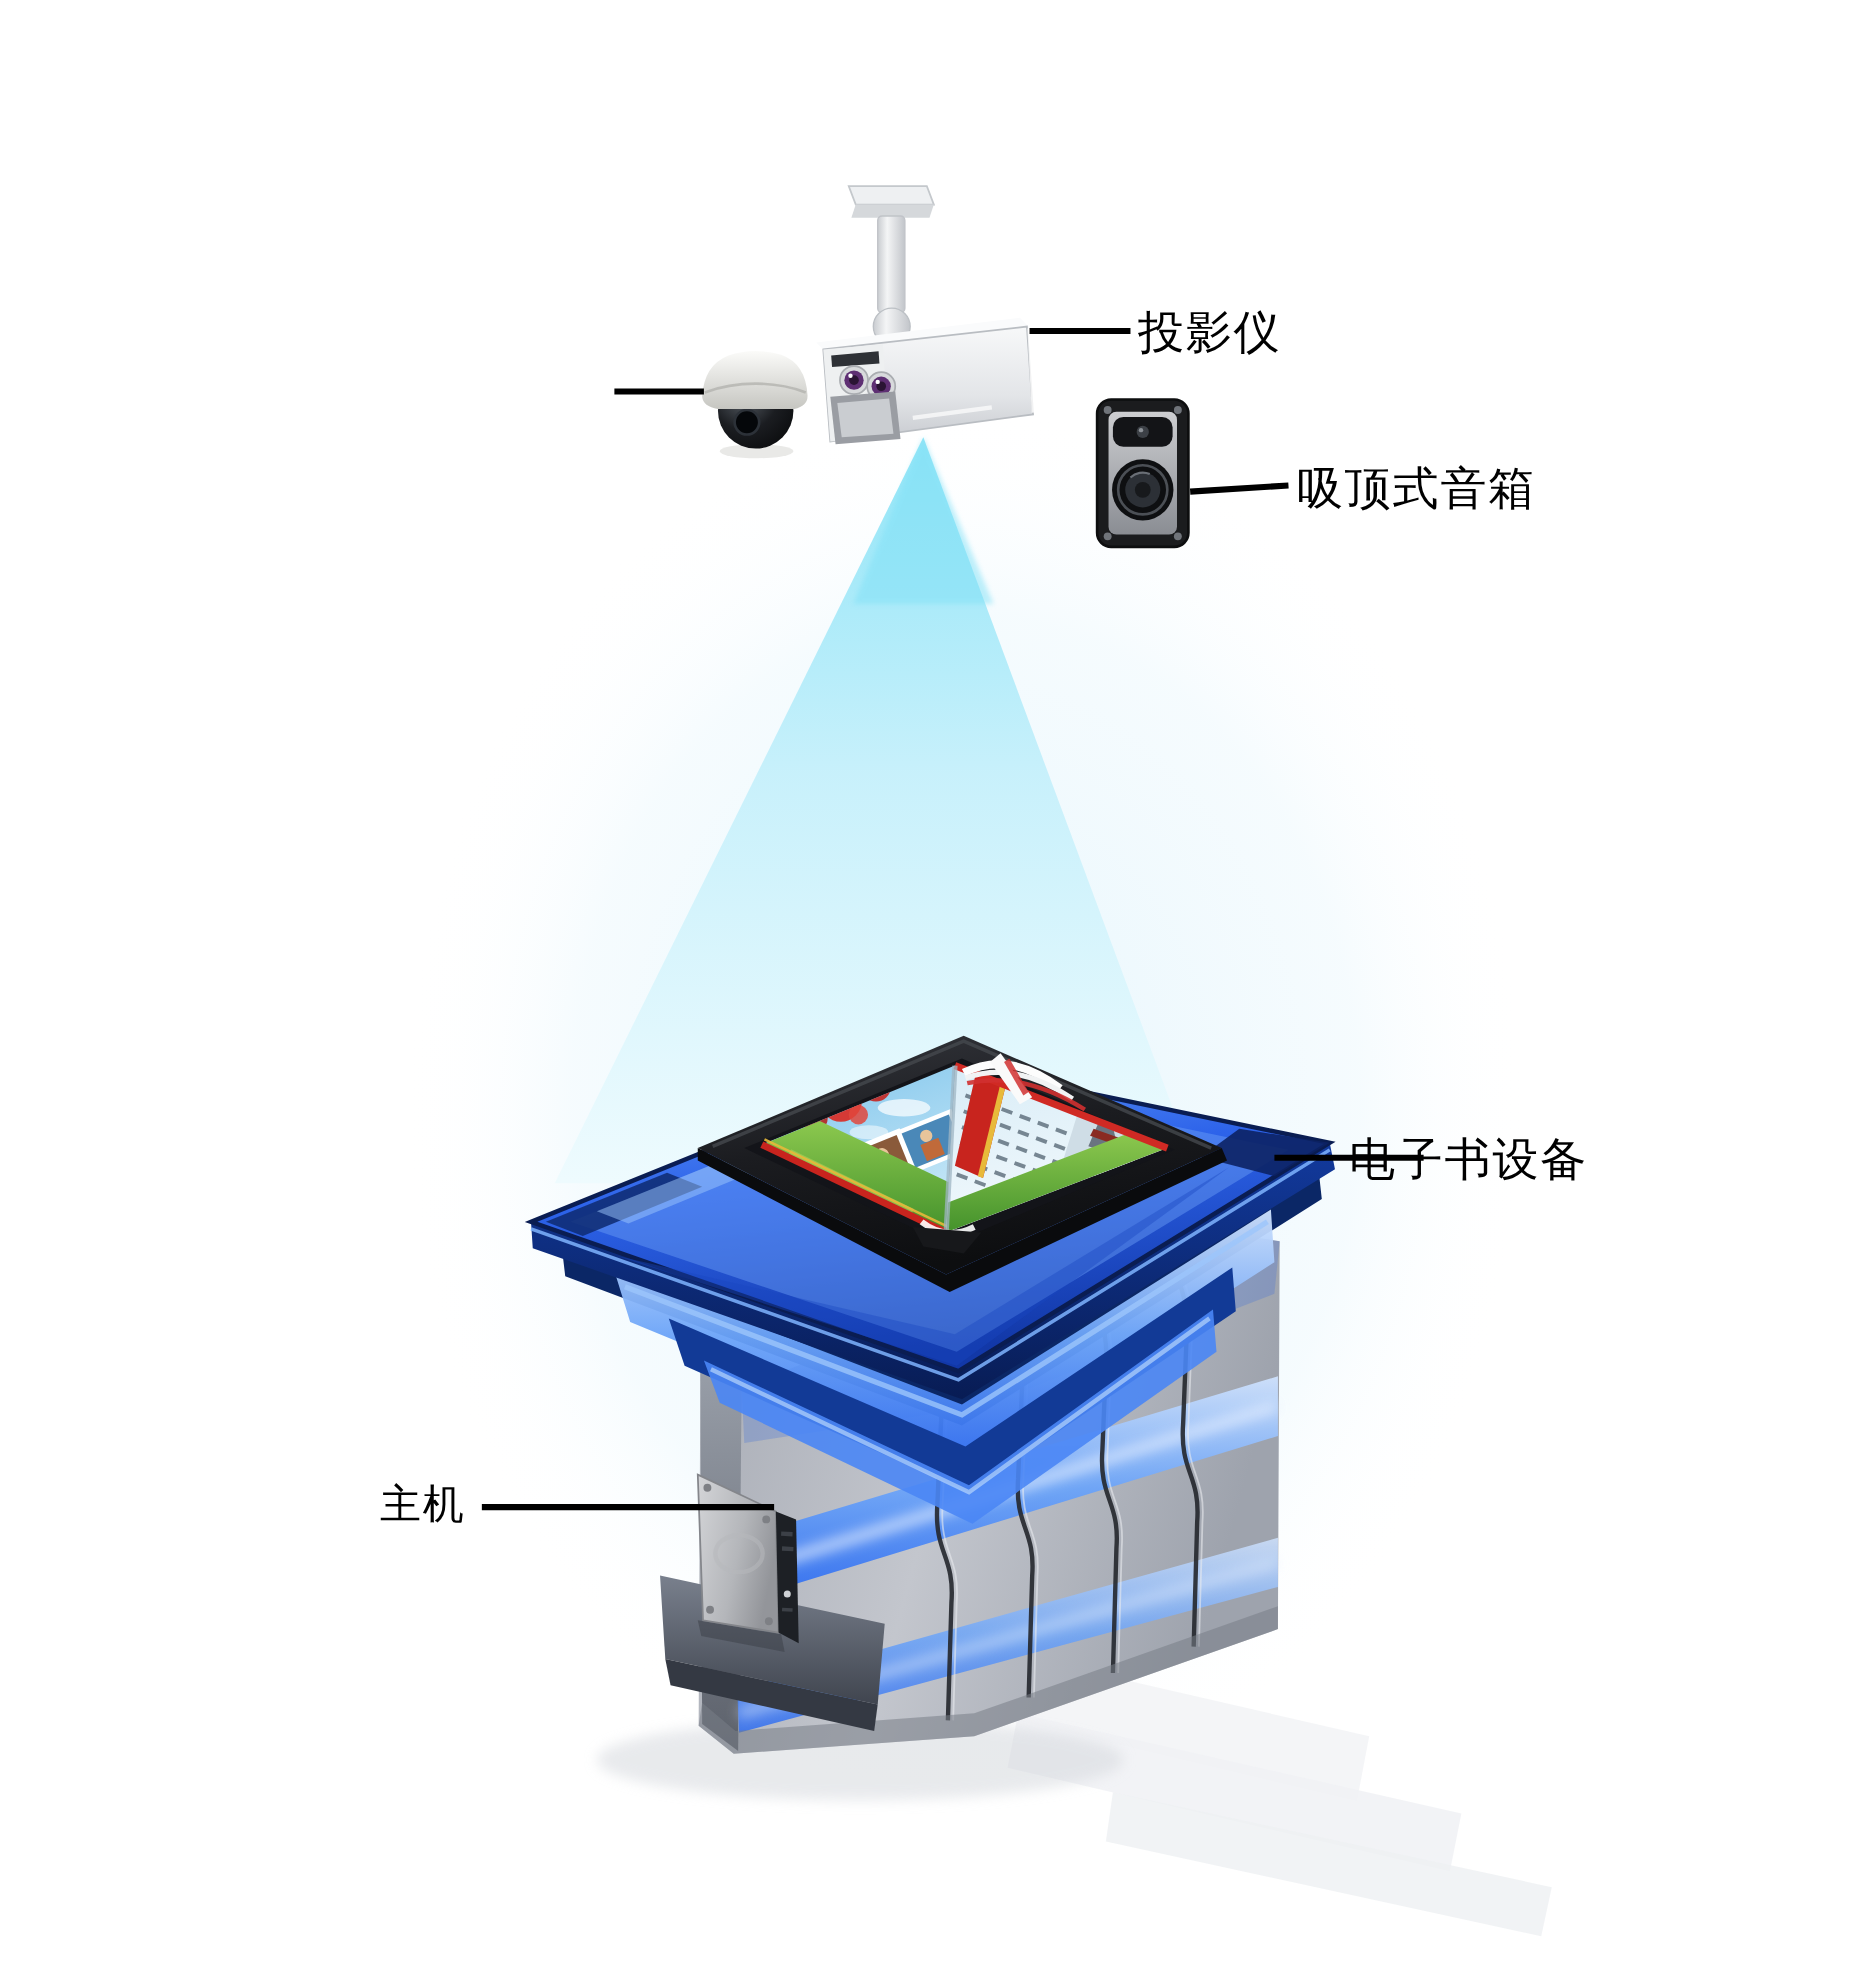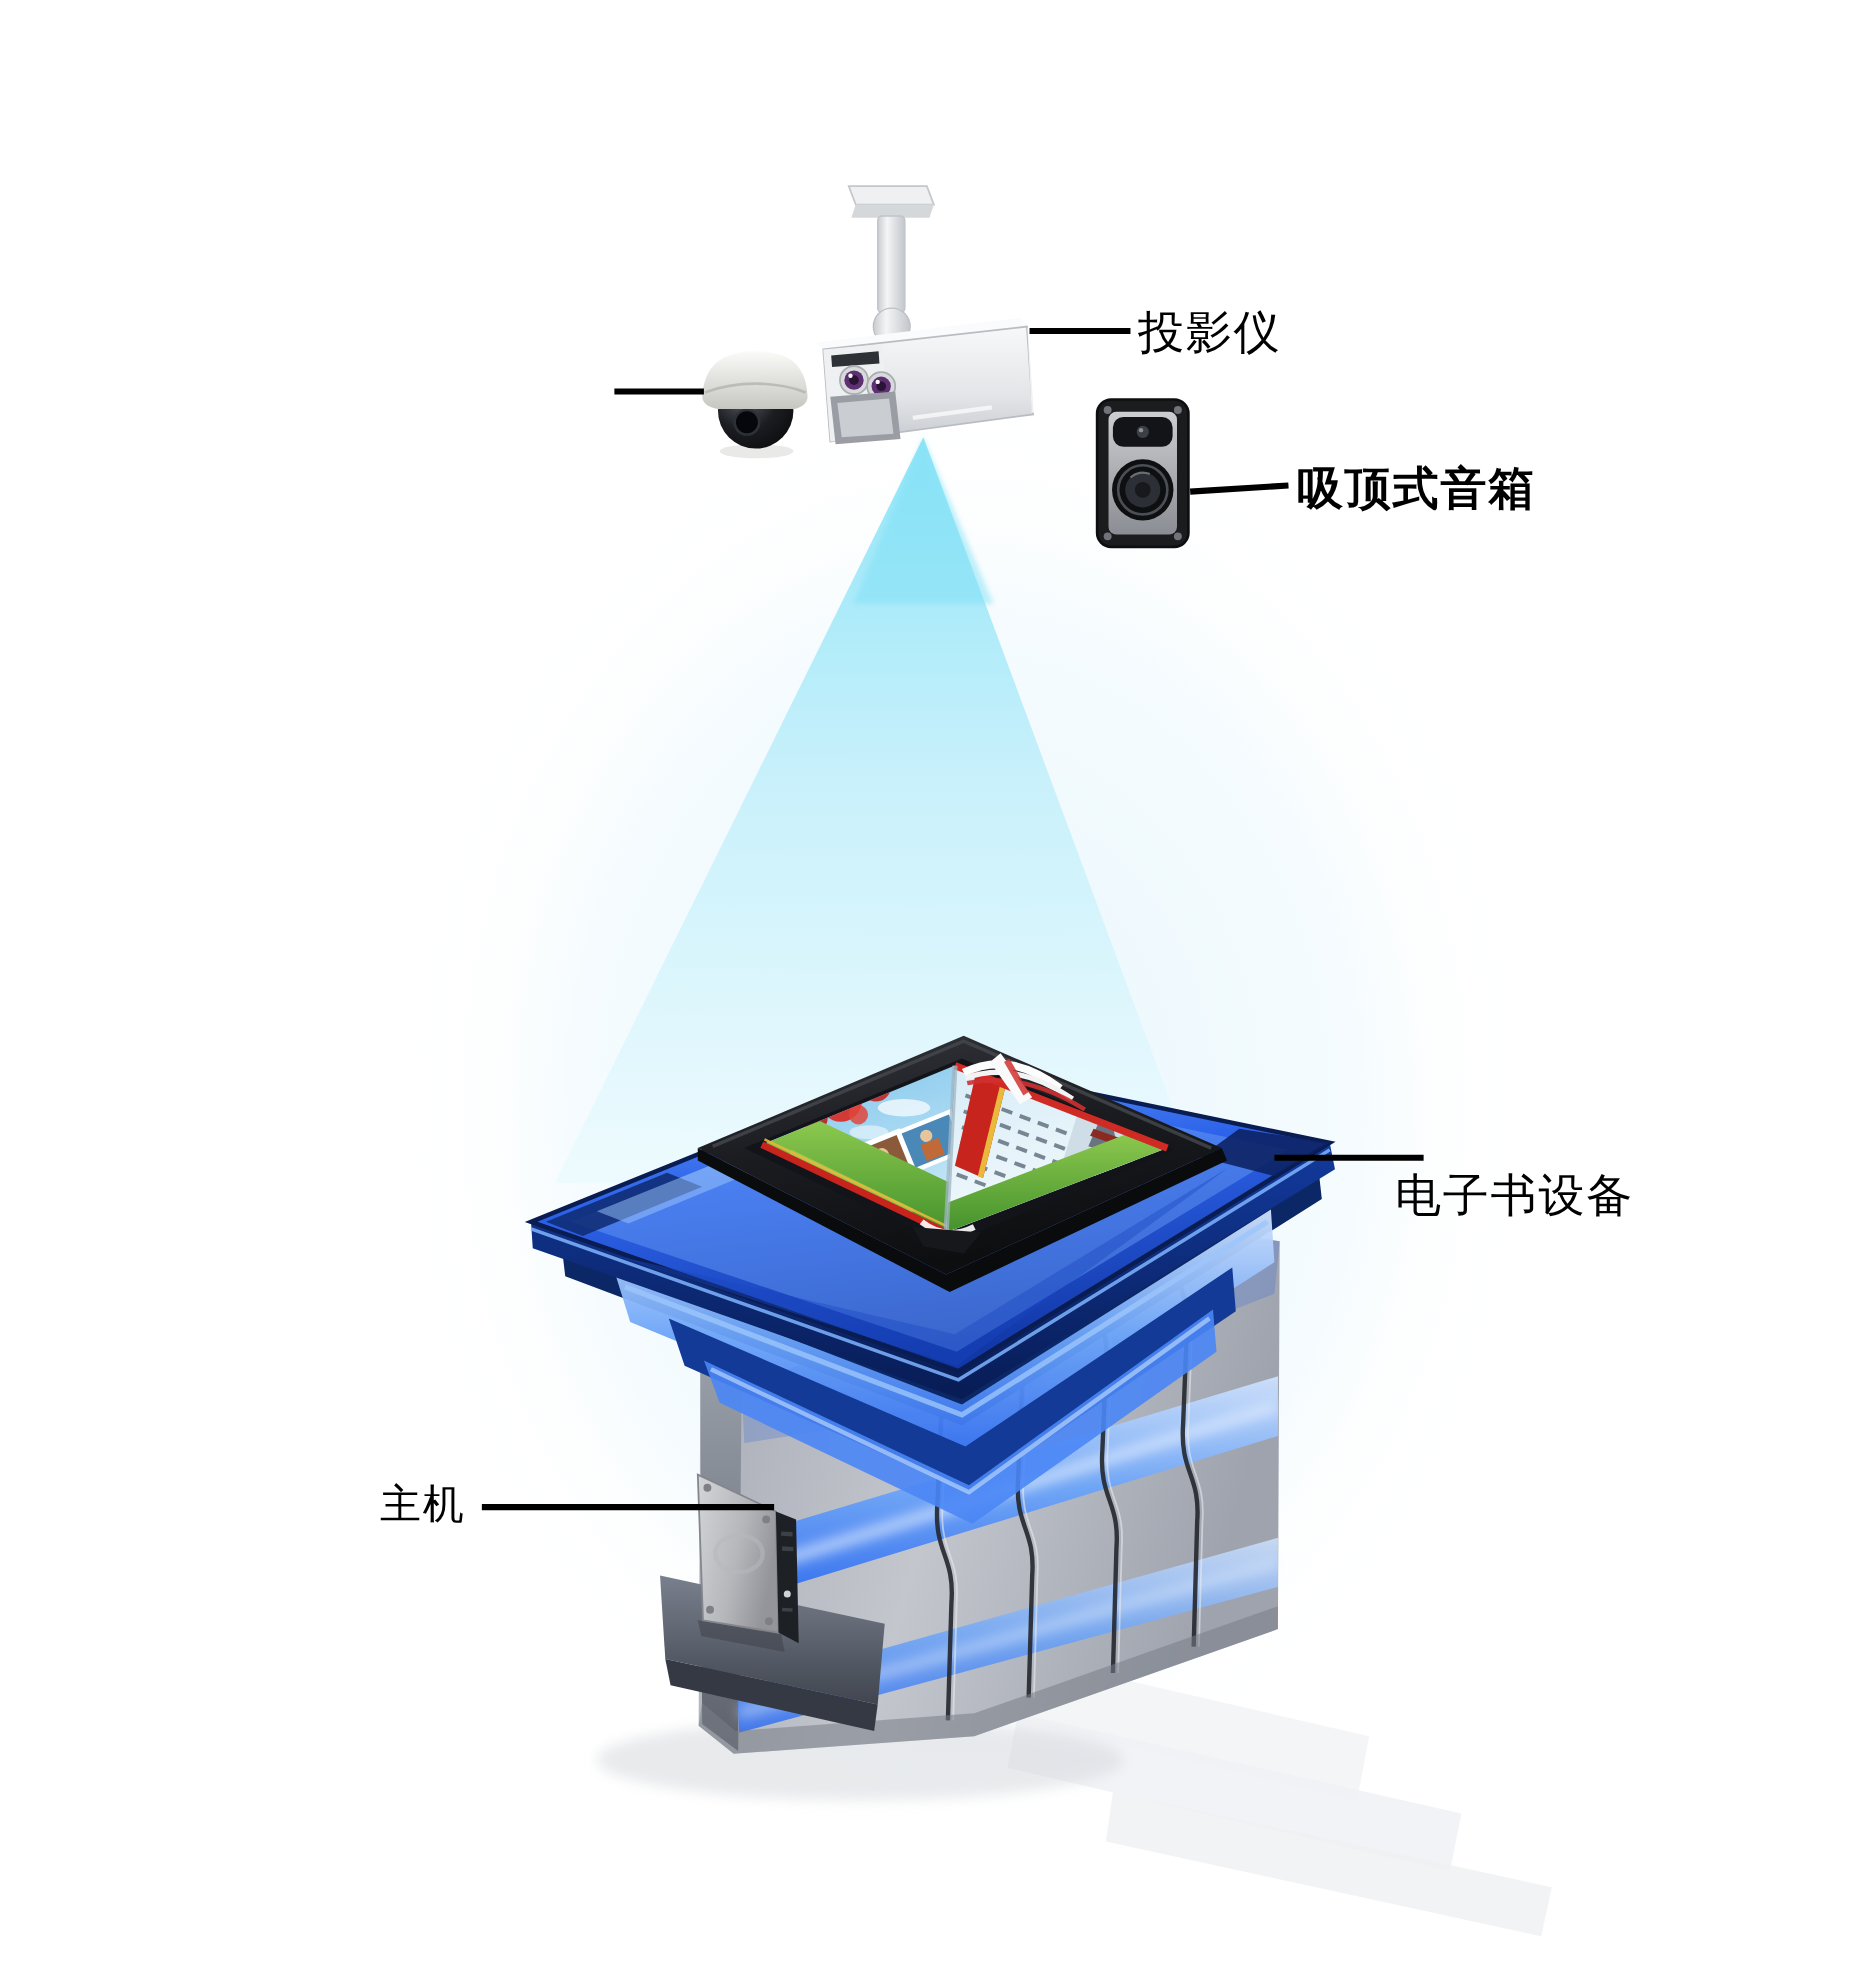--- a/index.html
+++ b/index.html
@@ -4,22 +4,22 @@
 <style>
   html,body{margin:0;padding:0;background:#ffffff;}
   body{width:1873px;height:1975px;position:relative;overflow:hidden;
        font-family:"Liberation Sans","DejaVu Sans",sans-serif;}
   .stage{position:absolute;left:0;top:0;width:1873px;height:1975px;}
   svg.art{position:absolute;left:0;top:0;}
   .label{position:absolute;color:#000;font-weight:500;white-space:nowrap;
          letter-spacing:1.8px;line-height:1.1;}
   .lbl-infrared{left:225px;top:365px;font-size:49px;}
   .lbl-projector{left:1138px;top:307px;font-size:46px;}
-  .lbl-speaker{left:1297px;top:463px;font-size:46px;font-weight:bold;}
-  .lbl-ebook{left:1395px;top:1134px;font-size:46px;margin-top:36px;}
+  .lbl-speaker{left:1297px;top:463px;font-size:46px;}
+  .lbl-ebook{left:1349px;top:1134px;font-size:46px;}
   .lbl-host{left:380px;top:1482px;font-size:41px;}
 </style>
 </head>
 <body>
 
 <div class="stage">
 <svg class="art" width="1873" height="1975" viewBox="0 0 2134 2250">
   <defs>
     <linearGradient id="coneGrad" x1="0" y1="0" x2="0" y2="1">
       <stop offset="0" stop-color="#8ce4f7"></stop>

